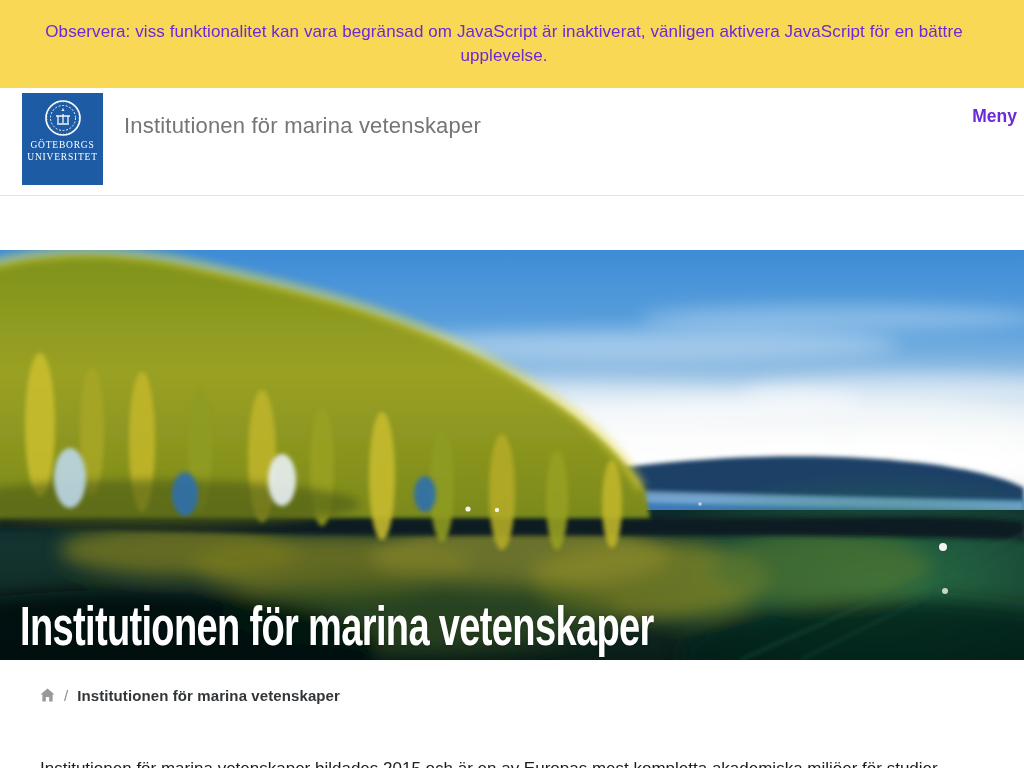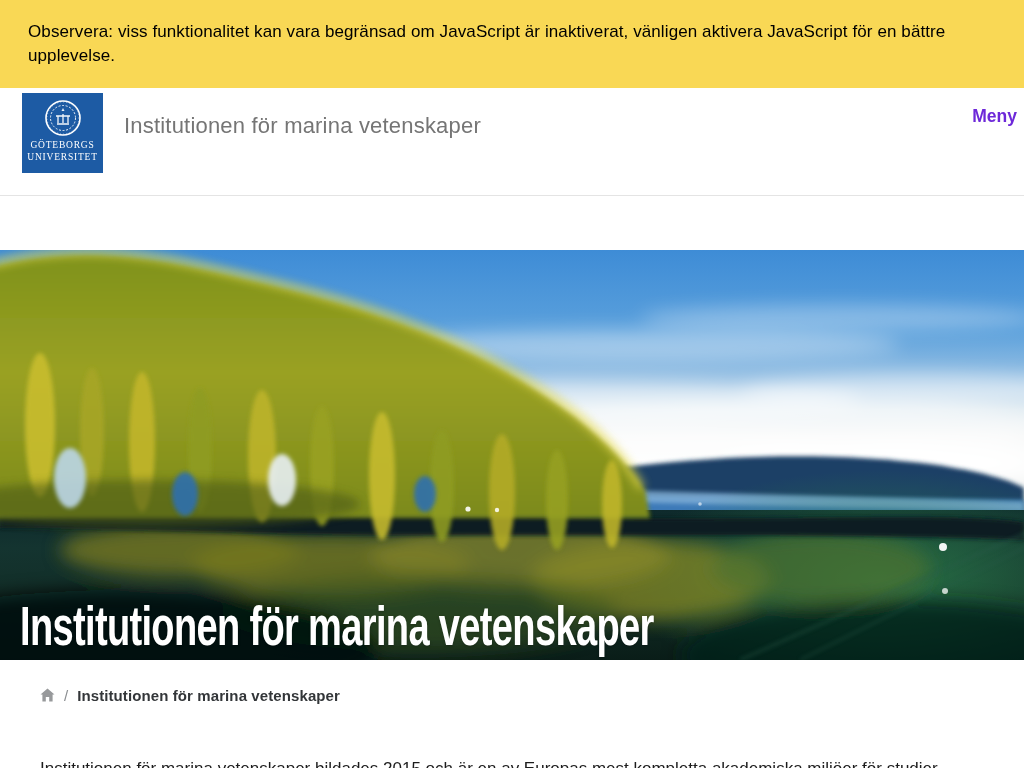--- a/index.html
+++ b/index.html
@@ -1,26 +1,26 @@
 <!DOCTYPE html>
 <html lang="sv"><head>
 <meta charset="utf-8">
 <style>
   * { margin:0; padding:0; box-sizing:border-box; }
   html,body { width:1024px; height:768px; overflow:hidden; background:#ffffff;
               font-family:"Liberation Sans", sans-serif; }
 
   
   .banner { width:1024px; height:88px; background:#f9d855; padding:20px 44px 0 28px; }
-  .banner p { font-size:17px; line-height:24px; color:#000000; letter-spacing:.1px; }
+  .banner p { font-size:17px; line-height:24px; color:#6d28d9; letter-spacing:.1px;text-align:center; }
 
   
   .header { position:relative; width:1024px; height:108px; background:#ffffff;
             border-bottom:1px solid #e4e4e4; }
-  .logo { position:absolute; left:22px; top:5px; width:81px; height:80px;
+  .logo { position:absolute; left:22px; top:5px; width:81px; height:92px;
           background:#1d5ba4; color:#ffffff; text-align:center; cursor:pointer; }
   .logo .emblem { margin:6px auto 2px auto; display:block; }
   .logo .l1, .logo .l2 { font-family:"Liberation Serif", serif; font-size:9.5px;
           letter-spacing:.8px; line-height:12px; color:#fff; }
   .site-title { position:absolute; left:124px; top:0; height:75px; display:flex;
           align-items:center; font-size:22px; color:#757575; font-weight:400;
           letter-spacing:.2px; cursor:pointer; }
   .menu-btn { position:absolute; right:7px; top:18px; font-size:17.5px; font-weight:700;
           color:#6d28d9; background:none; border:none; cursor:pointer;
           font-family:"Liberation Sans", sans-serif; }

